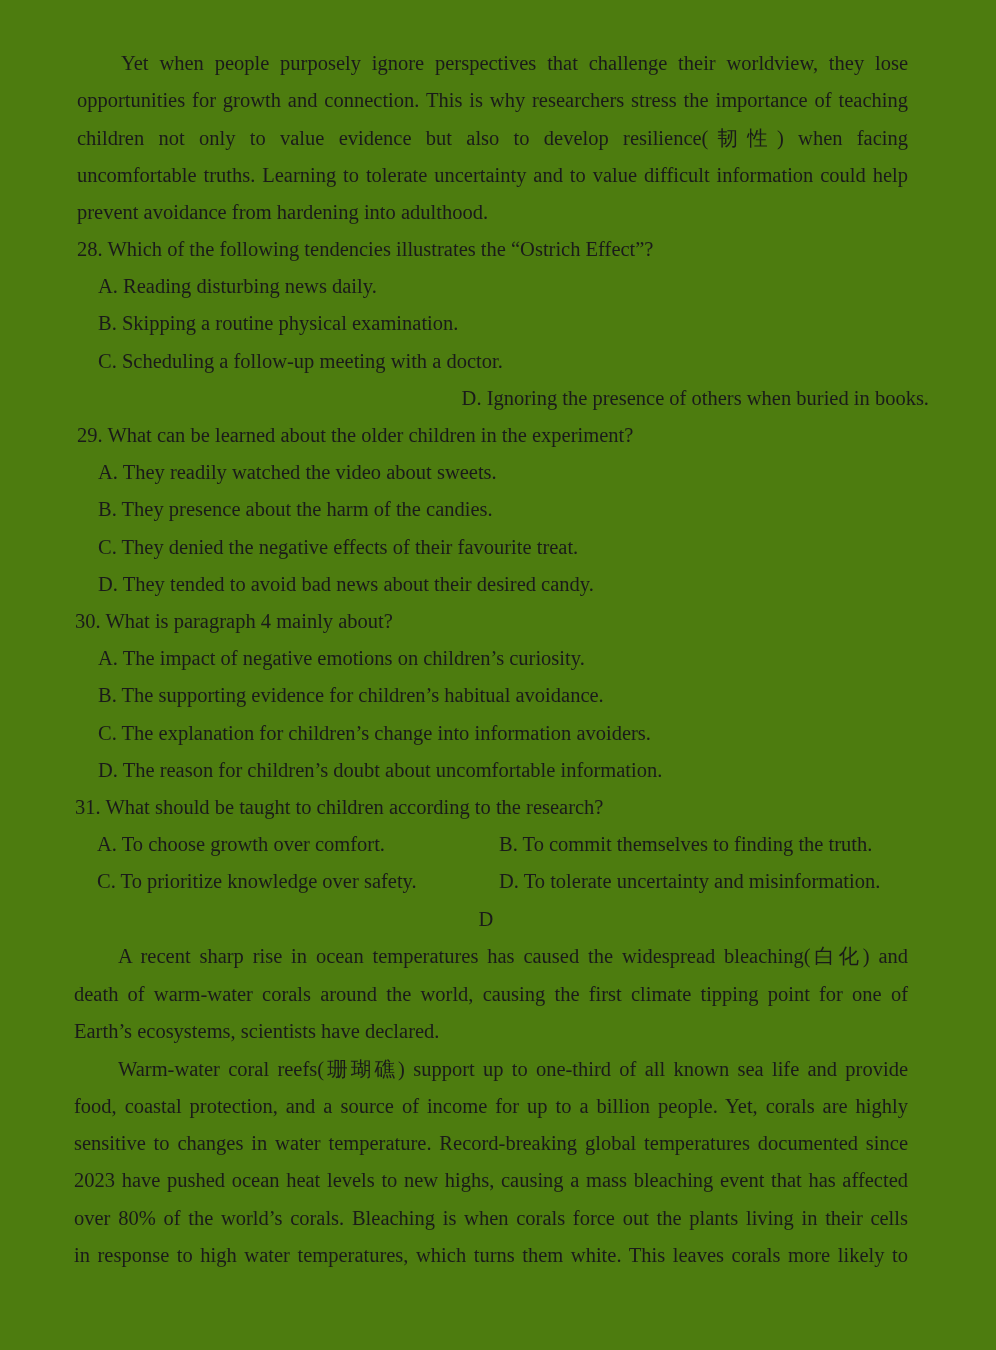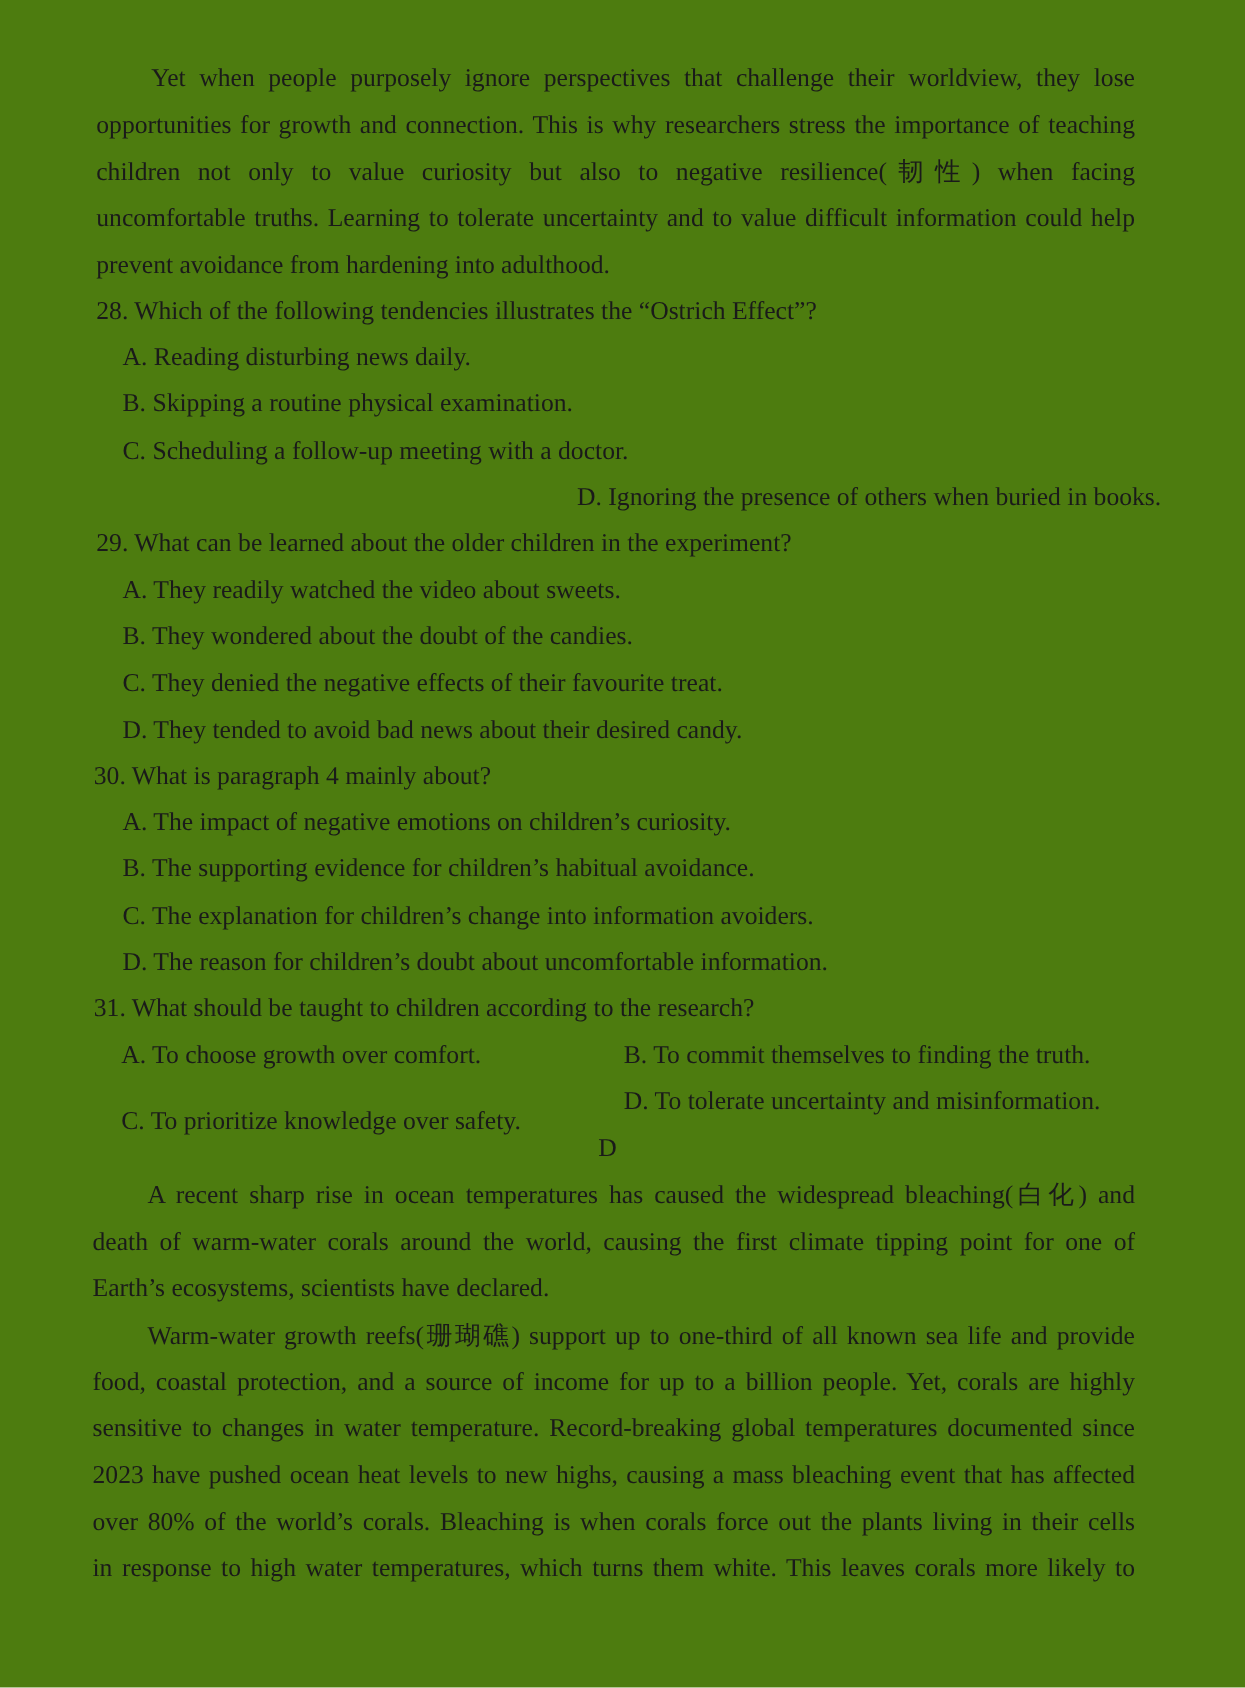--- a/index.html
+++ b/index.html
@@ -63,67 +63,67 @@
   .footer span { margin: 0 8px; }
 </style>
 </head>
 <body>
 
 <div class="page">
 
   <div>
     <div class="line indent justify" style="top:45px;">Yet when people purposely ignore perspectives that challenge their worldview, they lose</div>
     <div class="line justify" style="top:82px;">opportunities for growth and connection. This is why researchers stress the importance of teaching</div>
-    <div class="line justify" style="top:120px;">children not only to value curiosity but also to negative resilience(韧性) when facing</div>
+    <div class="line justify" style="top:120px;">children not only to value evidence but also to develop resilience(韧性) when facing</div>
     <div class="line justify" style="top:157px;">uncomfortable truths. Learning to tolerate uncertainty and to value difficult information could help</div>
     <div class="line" style="top:194px;">prevent avoidance from hardening into adulthood.</div>
   </div>
 
   <div>
     <div class="line" style="top:231px;">28. Which of the following tendencies illustrates the “Ostrich Effect”?</div>
     <div class="line opt" style="top:268px;">A. Reading disturbing news daily.</div>
     <div class="line opt" style="top:305px;">B. Skipping a routine physical examination.</div>
     <div class="line opt" style="top:343px;">C. Scheduling a follow-up meeting with a doctor.</div>
     <div class="line opt" style="top:380px;text-align:right;">D. Ignoring the presence of others when buried in books.</div>
   </div>
 
   <div>
     <div class="line" style="top:417px;">29. What can be learned about the older children in the experiment?</div>
     <div class="line opt" style="top:454px;">A. They readily watched the video about sweets.</div>
-    <div class="line opt" style="top:491px;">B. They wondered about the doubt of the candies.</div>
+    <div class="line opt" style="top:491px;">B. They presence about the harm of the candies.</div>
     <div class="line opt" style="top:529px;">C. They denied the negative effects of their favourite treat.</div>
     <div class="line opt" style="top:566px;">D. They tended to avoid bad news about their desired candy.</div>
   </div>
 
   <div>
     <div class="line" style="top:603px; left:75px;">30. What is paragraph 4 mainly about?</div>
     <div class="line opt" style="top:640px;">A. The impact of negative emotions on children’s curiosity.</div>
     <div class="line opt" style="top:677px;">B. The supporting evidence for children’s habitual avoidance.</div>
     <div class="line opt" style="top:715px;">C. The explanation for children’s change into information avoiders.</div>
     <div class="line opt" style="top:752px;">D. The reason for children’s doubt about uncomfortable information.</div>
   </div>
 
   <div>
     <div class="line" style="top:789px; left:75px;">31. What should be taught to children according to the research?</div>
     <div class="line opt" style="top:826px; left:97px;">A. To choose growth over comfort.</div>
     <div class="line opt2" style="top:826px;">B. To commit themselves to finding the truth.</div>
-    <div class="line opt" style="top:863px; left:97px;margin-top:16px;">C. To prioritize knowledge over safety.</div>
+    <div class="line opt" style="top:863px; left:97px;">C. To prioritize knowledge over safety.</div>
     <div class="line opt2" style="top:863px;">D. To tolerate uncertainty and misinformation.</div>
   </div>
 
   <div class="section-heading" style="top:901px;">D</div>
 
   <div>
     <div class="line indent justify" style="top:938px; left:118px; width:790px;">A recent sharp rise in ocean temperatures has caused the widespread bleaching(白化) and</div>
     <div class="line justify" style="top:976px; left:74px; width:834px;">death of warm-water corals around the world, causing the first climate tipping point for one of</div>
     <div class="line" style="top:1013px; left:74px;">Earth’s ecosystems, scientists have declared.</div>
   </div>
 
   <div>
-    <div class="line indent justify" style="top:1051px; left:118px; width:790px;">Warm-water growth reefs(珊瑚礁) support up to one-third of all known sea life and provide</div>
+    <div class="line indent justify" style="top:1051px; left:118px; width:790px;">Warm-water coral reefs(珊瑚礁) support up to one-third of all known sea life and provide</div>
     <div class="line justify" style="top:1088px; left:74px; width:834px;">food, coastal protection, and a source of income for up to a billion people. Yet, corals are highly</div>
     <div class="line justify" style="top:1125px; left:74px; width:834px;">sensitive to changes in water temperature. Record-breaking global temperatures documented since</div>
     <div class="line justify" style="top:1162px; left:74px; width:834px;">2023 have pushed ocean heat levels to new highs, causing a mass bleaching event that has affected</div>
     <div class="line justify" style="top:1200px; left:74px; width:834px;">over 80% of the world’s corals. Bleaching is when corals force out the plants living in their cells</div>
     <div class="line justify" style="top:1237px; left:74px; width:834px;">in response to high water temperatures, which turns them white. This leaves corals more likely to</div>
   </div>
 
 
 </div>
 

